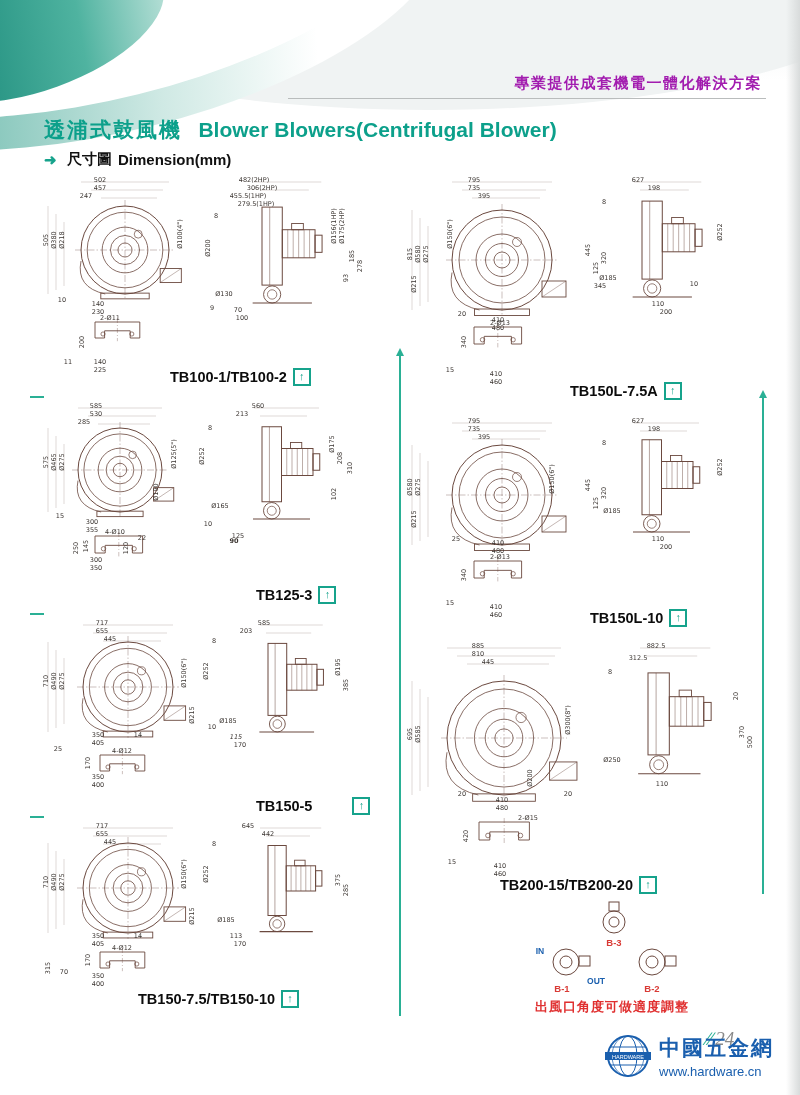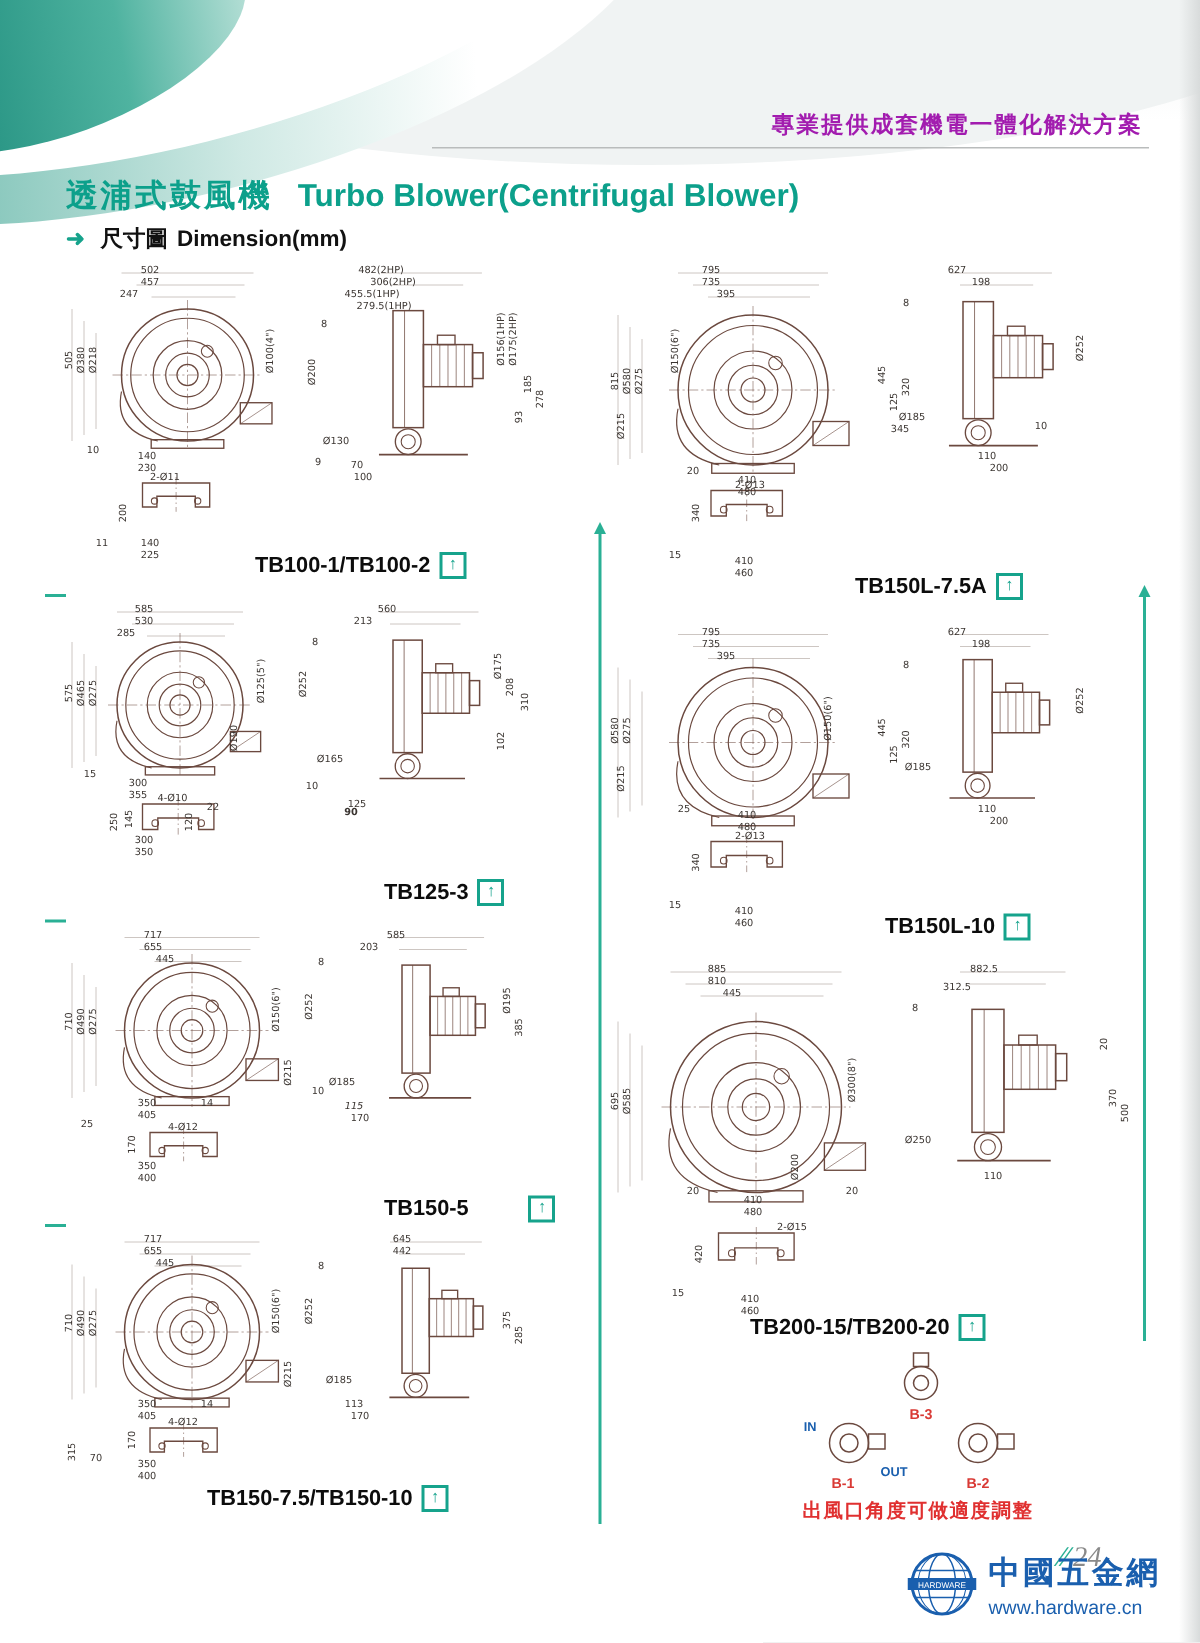--- a/index.html
+++ b/index.html
@@ -67,21 +67,21 @@
   <div class="sw-mint"></div>
   <div class="sw-white"></div>
   <div class="sw-teal"></div>
   <div class="edge-shade"></div>
 
   <div class="tagline">專業提供成套機電一體化解決方案</div>
   <div class="tagline-rule"></div>
 
   <div class="title">
     <span class="title-zh">透浦式鼓風機</span>
-    <span class="title-en">Turbo Blower(Centrifugal Blower)</span>
+    <span class="title-en">Blower Blowers(Centrifugal Blower)</span>
   </div>
 
   <div class="subtitle">
     <span class="sub-icon">➜</span>
     <span class="sub-zh">尺寸圖</span>
     <span class="sub-en">Dimension(mm)</span>
   </div>
 
   <div id="drawings">
       <div class="section" style="left: 40px; top: 172px; width: 358px; height: 226px;">
@@ -362,21 +362,21 @@
           <span class="dim rot" style="left: 152px; top: 98px;">Ø215</span>
           <span class="dim" style="left: 58px; top: 118px;">350</span>
           <span class="dim" style="left: 98px; top: 118px;">14</span>
           <span class="dim" style="left: 58px; top: 126px;">405</span>
           <span class="dim" style="left: 82px; top: 130px;">4-Ø12</span>
           <span class="dim rot" style="left: 48px; top: 142px;">170</span>
           <span class="dim" style="left: 24px; top: 154px;">70</span>
           <span class="dim rot" style="left: 8px; top: 150px;">315</span>
           <span class="dim" style="left: 58px; top: 158px;">350</span>
           <span class="dim" style="left: 58px; top: 166px;">400</span>
-          <span class="dim" style="left: 228px; top: 8px;">645</span>
+          <span class="dim" style="left: 208px; top: 8px;">645</span>
           <span class="dim" style="left: 228px; top: 16px;">442</span>
           <span class="dim" style="left: 174px; top: 26px;">8</span>
           <span class="dim rot" style="left: 166px; top: 56px;">Ø252</span>
           <span class="dim rot" style="left: 298px; top: 62px;">375</span>
           <span class="dim rot" style="left: 306px; top: 72px;">285</span>
           <span class="dim" style="left: 186px; top: 102px;">Ø185</span>
           <span class="dim" style="left: 196px; top: 118px;">113</span>
           <span class="dim" style="left: 200px; top: 126px;">170</span>
         </div>
         <div class="mlabel" style="left: 98px; top: 172px;">

